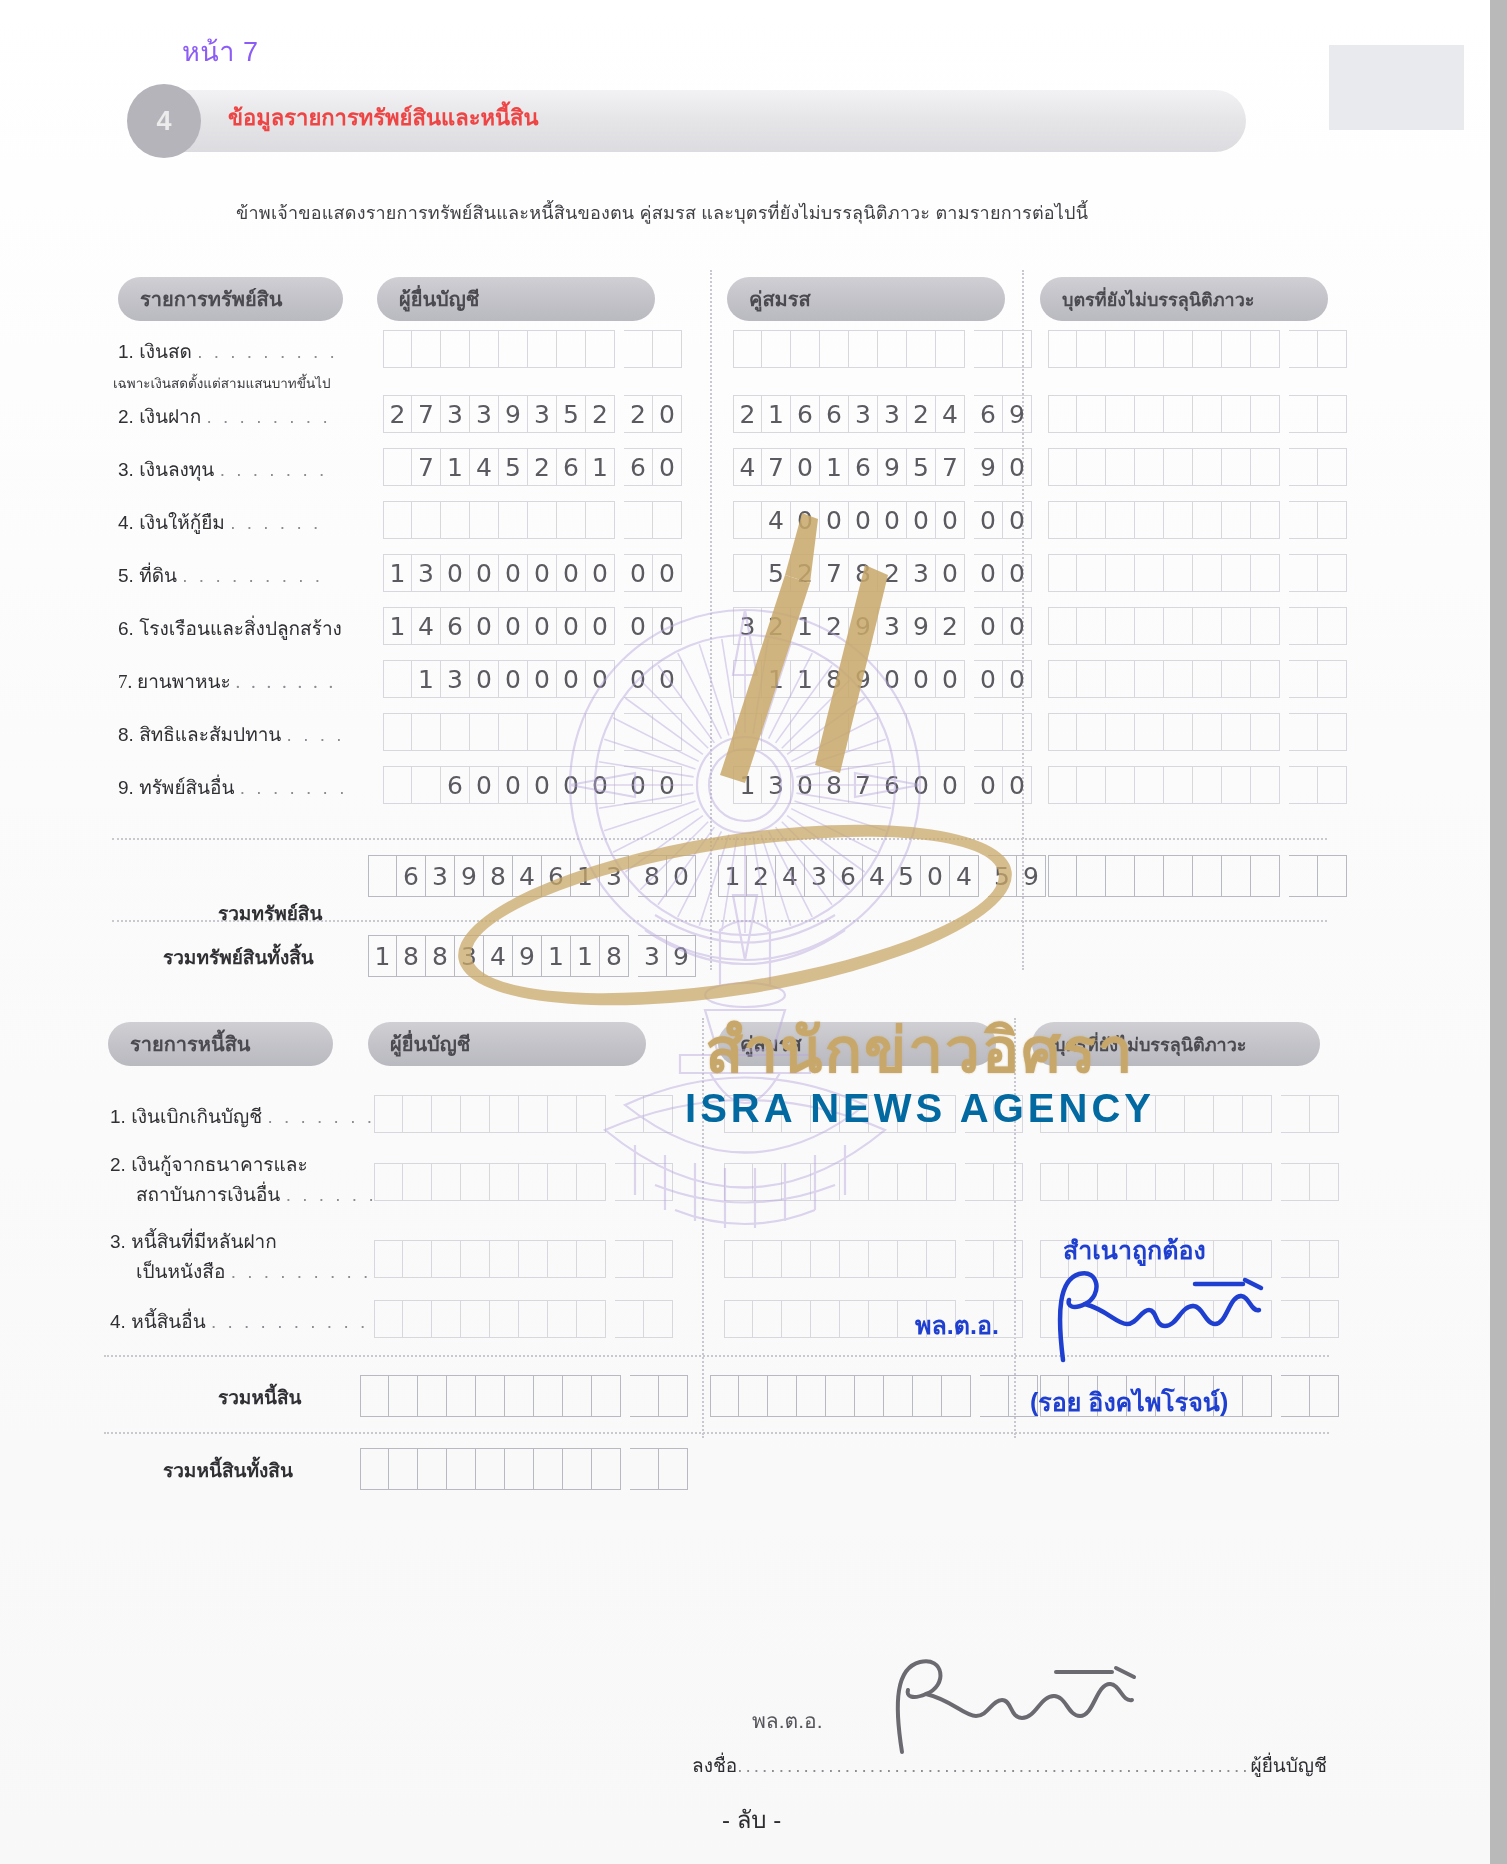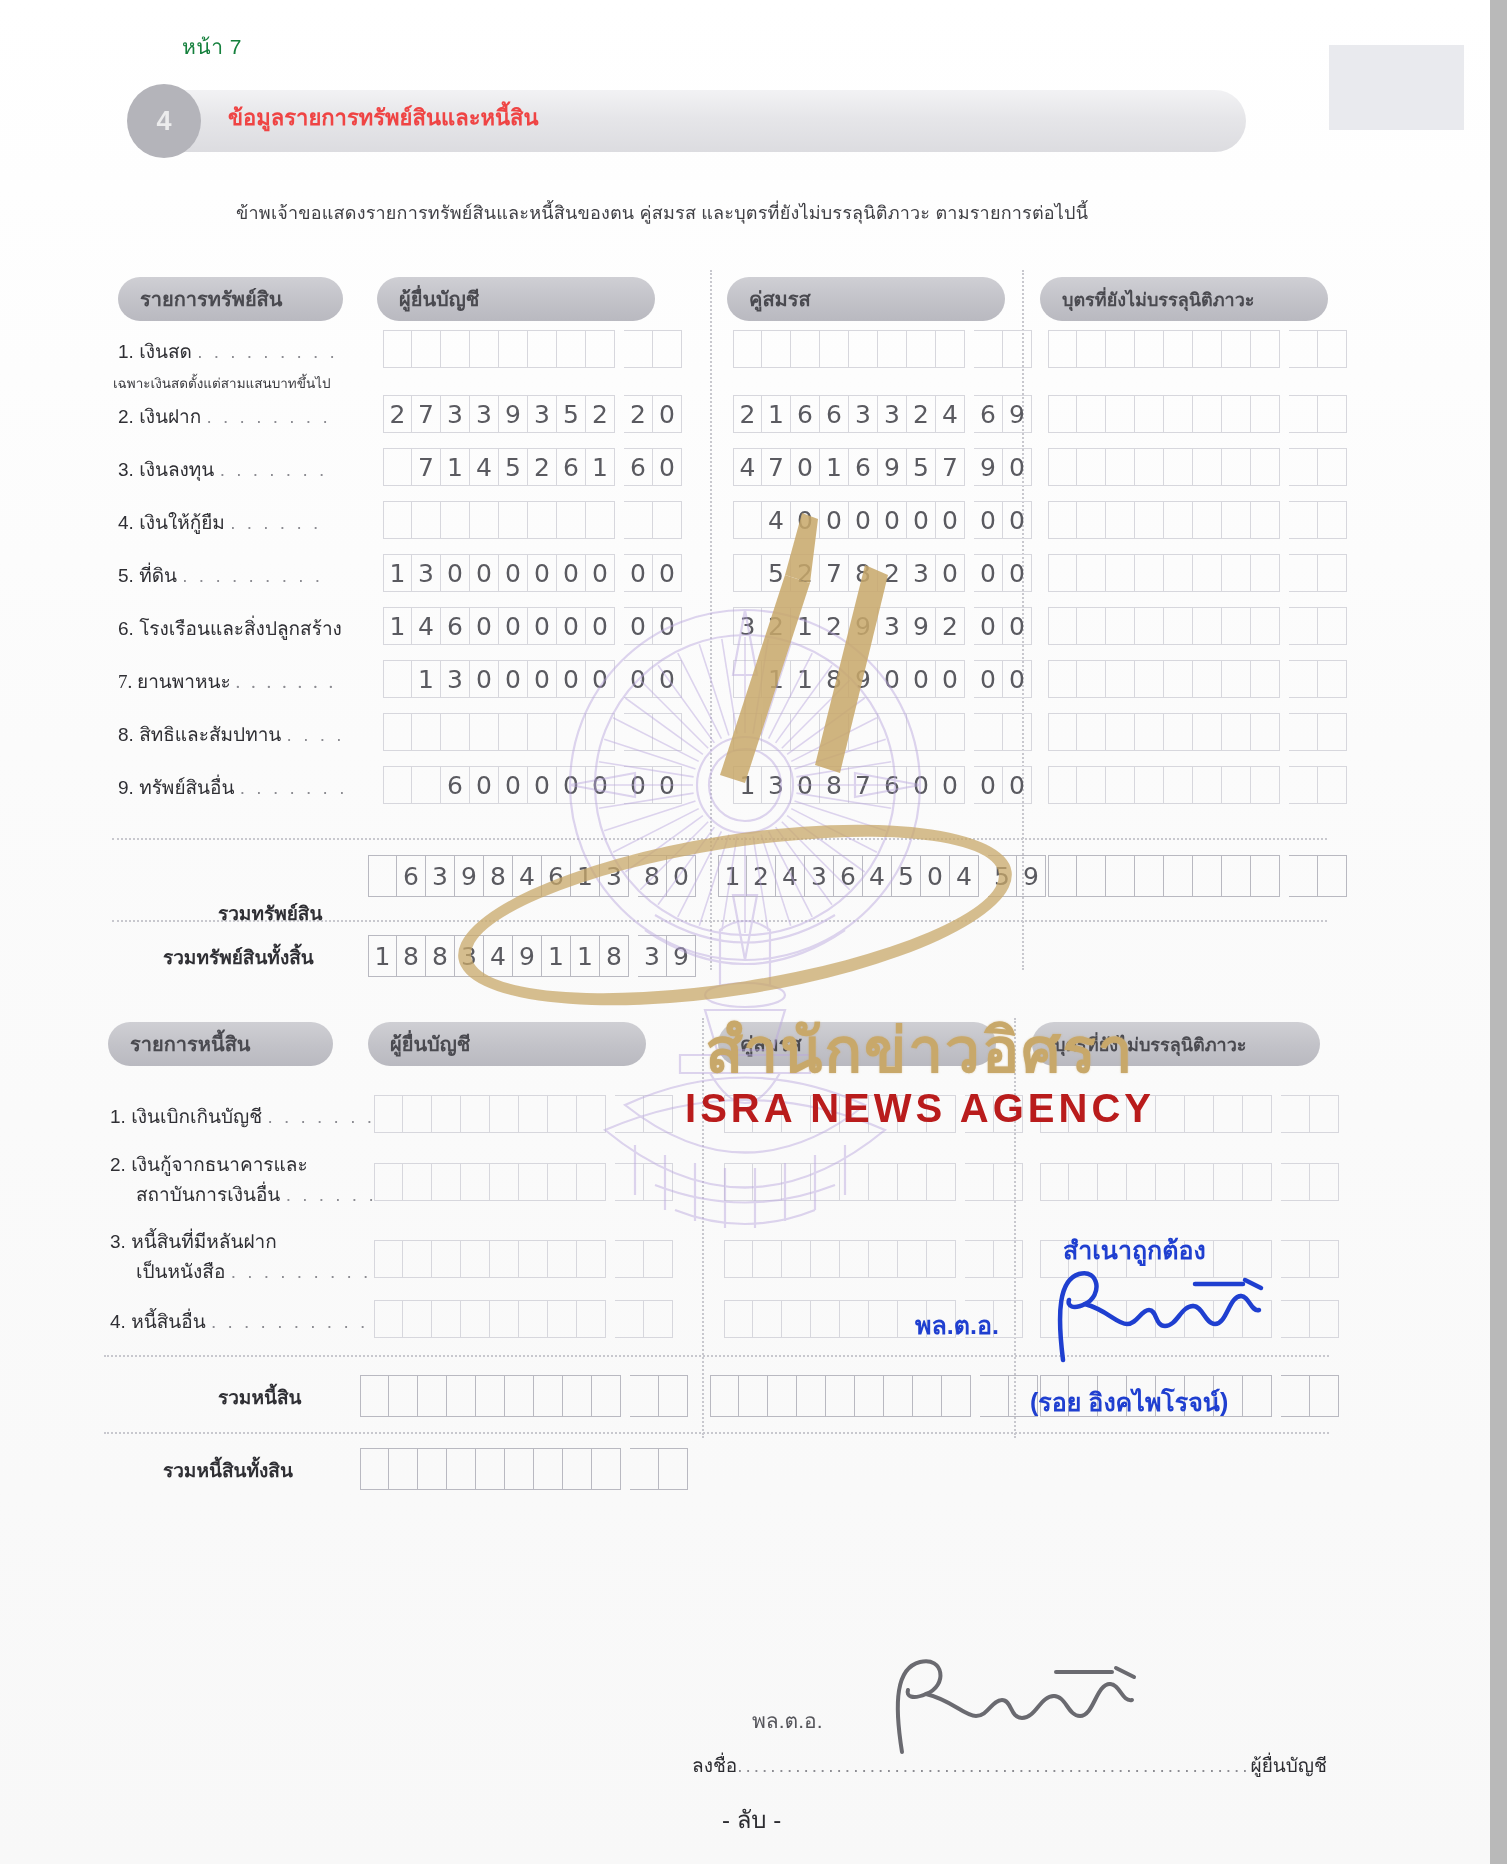--- a/index.html
+++ b/index.html
@@ -23,21 +23,21 @@
   }
   
   #scan-tint {
     position:absolute; inset:0;
     background:linear-gradient(180deg,#ffffff 0%,#fbfbfb 40%,#f8f8f8 100%);
     pointer-events:none;
   }
 
   .page-num {
     position:absolute; left:182px; top:30px;
-    font-size:21px; color:#15803d; letter-spacing:.5px;
+    font-size:27px; color:#8b5cf6; letter-spacing:.5px;
   }
   
   .corner-patch {
     position:absolute; right:43px; top:45px; width:135px; height:85px;
     background:#e9eaee;
   }
 
   
   .sec-header {
     position:absolute; left:133px; top:90px;
@@ -121,21 +121,21 @@
     position:absolute; left:470px; top:1020px;
     width:900px; text-align:center;
     pointer-events:none;
   }
   #wm-text .thai {
     font-size:62px; font-weight:bold; color:#c8a86a;
     letter-spacing:2px; line-height:1;
     text-shadow:0 0 2px rgba(200,168,106,.6);
   }
   #wm-text .eng {
-    font-size:40px; font-weight:bold; color:#b91c1c;
+    font-size:40px; font-weight:bold; color:#0369a1;
     letter-spacing:4px; margin-top:4px;
   }
   #wm-ellipse {
     position:absolute; left:455px; top:835px;
     width:560px; height:160px;
     border:13px solid rgba(200,168,106,.75);
     border-radius:50%;
     transform:rotate(-9deg);
     pointer-events:none;
   }

